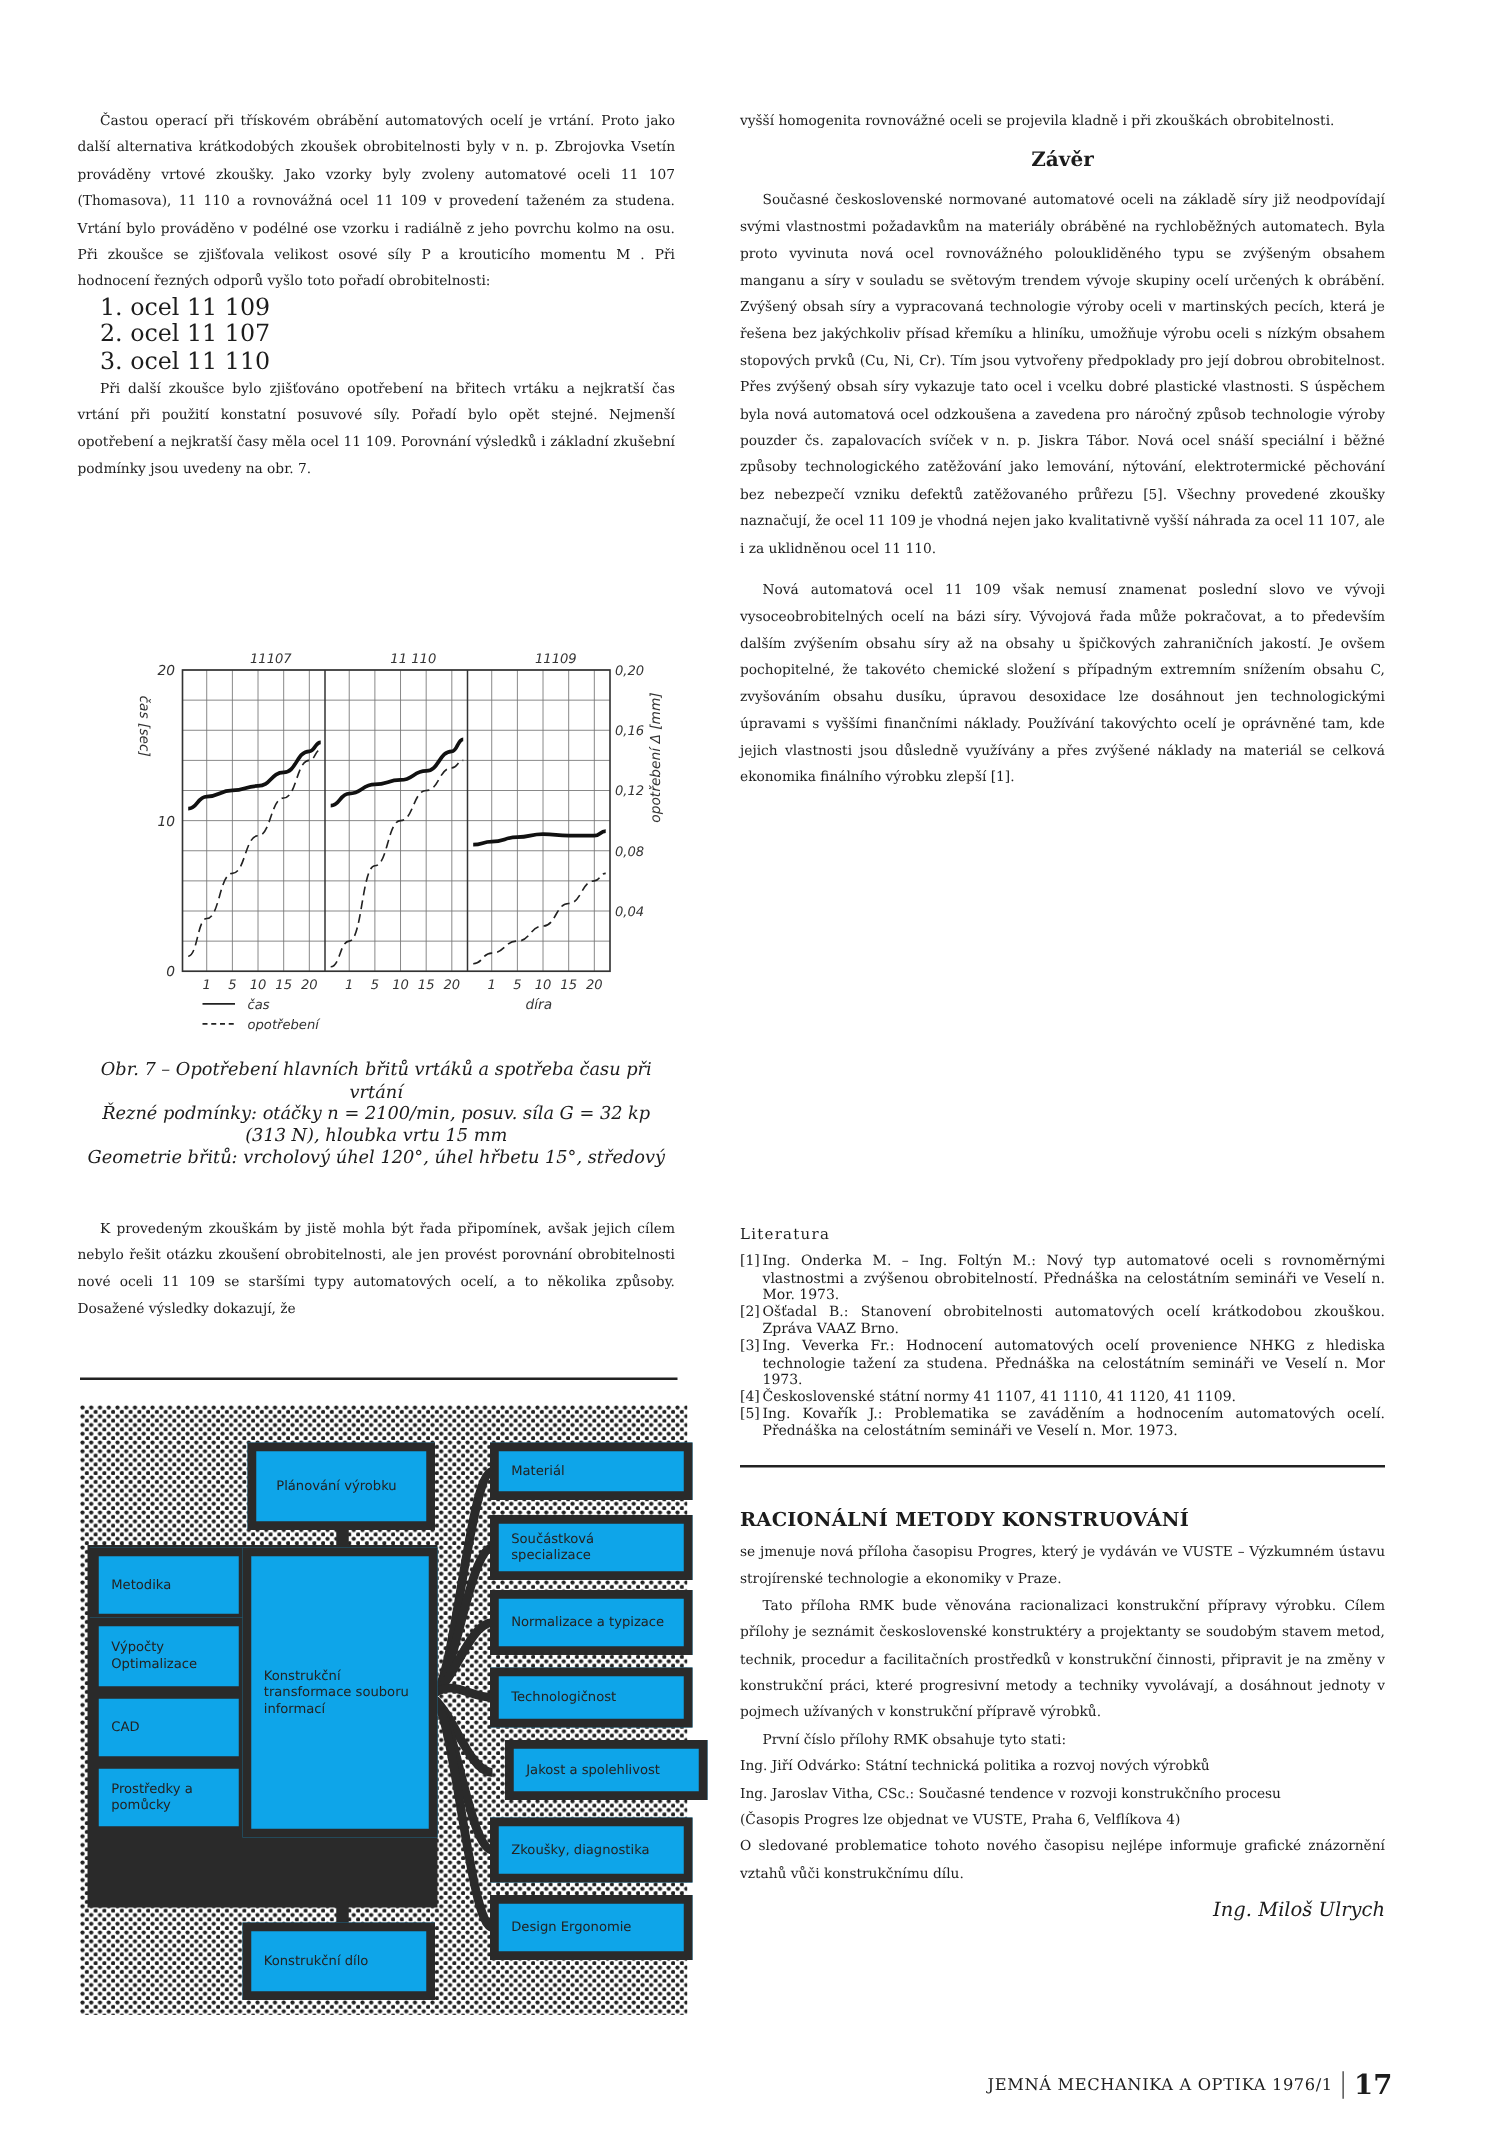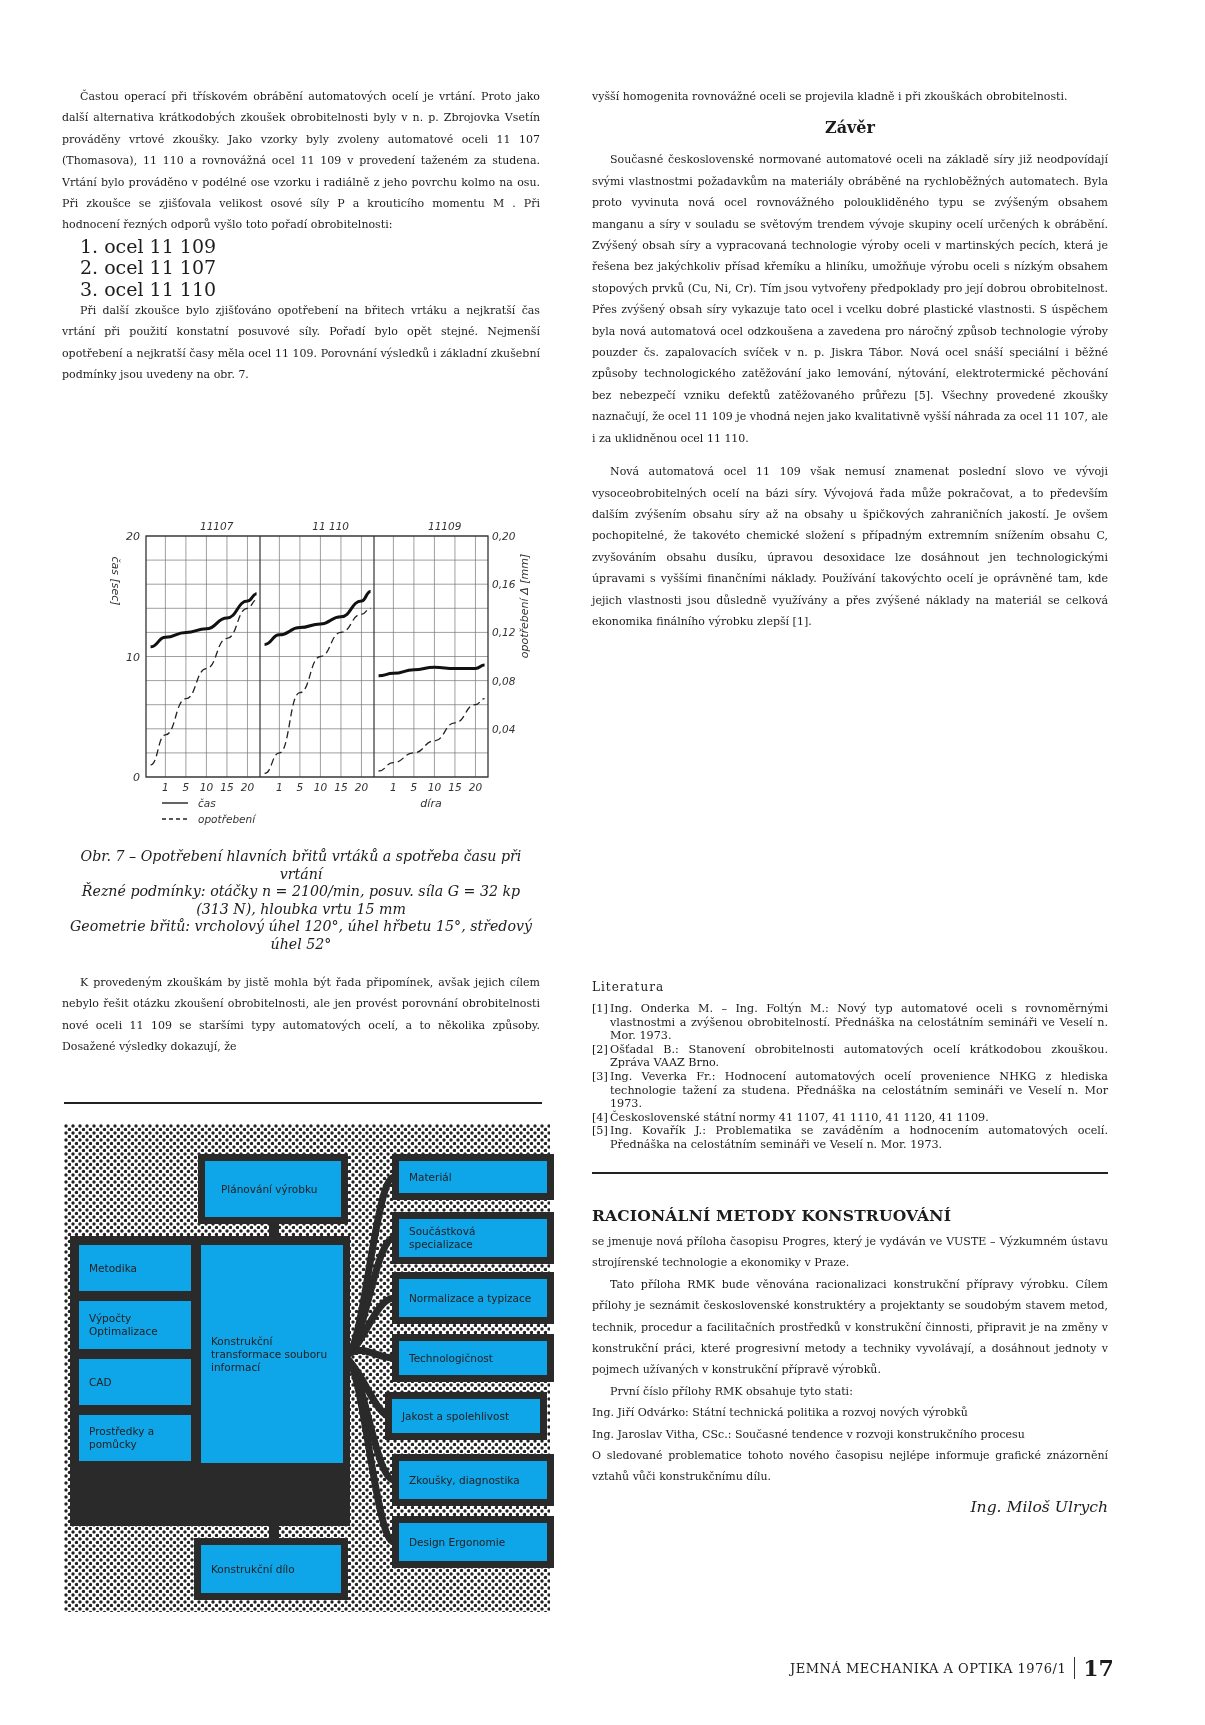--- a/index.html
+++ b/index.html
@@ -119,21 +119,20 @@
     <line x1="80" y1="314" x2="106" y2="314" stroke="#222" stroke-width="1.4" stroke-dasharray="4,3"></line>
     <text x="116" y="318" font-size="10.5">opotřebení</text>
   </svg>
 
 <div class="col lcol" style="top:848px;">
   <p class="caption">
     <span class="l">Obr. 7 – Opotřebení hlavních břitů vrtáků a spotřeba času při vrtání</span>
     <span class="l">Řezné podmínky: otáčky n = 2100/min, posuv. síla G = 32 kp</span>
     <span class="l">(313 N), hloubka vrtu 15 mm</span>
     <span class="l">Geometrie břitů: vrcholový úhel 120°, úhel hřbetu 15°, středový</span>
-    <span class="l">úhel 52°</span>
   </p>
 </div>
 
 <div class="col lcol" style="top:972px;">
   <p class="p ind">K provedeným zkouškám by jistě mohla být řada připomínek, avšak jejich cílem nebylo řešit otázku zkoušení obrobitelnosti, ale jen provést porovnání obrobitelnosti nové oceli 11 109 se staršími typy automatových ocelí, a to několika způsoby. Dosažené výsledky dokazují, že</p>
 </div>
 
 <div class="rule" style="left:64px;top:1102px;width:478px;"></div>
 
 <div id="diagram">
@@ -188,21 +187,21 @@
     </div>
   <div class="dbox" style="left:328px;top:88px;width:162px;height:52px;">
       <span>Součástková specializace</span>
     </div>
   <div class="dbox" style="left:328px;top:148px;width:162px;height:52px;">
       <span>Normalizace a typizace</span>
     </div>
   <div class="dbox" style="left:328px;top:210px;width:162px;height:48px;">
       <span>Technologičnost</span>
     </div>
-  <div class="dbox" style="left:321px;top:268px;width:162px;height:48px;">
+  <div class="dbox" style="left:340px;top:268px;width:162px;height:48px;">
       <span>Jakost a spolehlivost</span>
     </div>
   <div class="dbox" style="left:328px;top:330px;width:162px;height:52px;">
       <span>Zkoušky, diagnostika</span>
     </div>
   <div class="dbox" style="left:328px;top:392px;width:162px;height:52px;">
       <span>Design Ergonomie</span>
     </div>
 </div>
 
@@ -241,20 +240,21 @@
 
 <div class="rule" style="left:592px;top:1172px;width:516px;"></div>
 
 <div class="col rcol" style="top:1206px;">
   <h2 class="rmk">RACIONÁLNÍ METODY KONSTRUOVÁNÍ</h2>
   <p class="p">se jmenuje nová příloha časopisu Progres, který je vydáván ve VUSTE – Výzkumném ústavu strojírenské technologie a ekonomiky v Praze.</p>
   <p class="p ind">Tato příloha RMK bude věnována racionalizaci konstrukční přípravy výrobku. Cílem přílohy je seznámit československé konstruktéry a projektanty se soudobým stavem metod, technik, procedur a facilitačních prostředků v konstrukční činnosti, připravit je na změny v konstrukční práci, které progresivní metody a techniky vyvolávají, a dosáhnout jednoty v pojmech užívaných v konstrukční přípravě výrobků.</p>
   <p class="p ind">První číslo přílohy RMK obsahuje tyto stati:</p>
   <p class="p">Ing. Jiří Odvárko: Státní technická politika a rozvoj nových výrobků</p>
   <p class="p">Ing. Jaroslav Vitha, CSc.: Současné tendence v rozvoji konstrukčního procesu</p>
+  <p class="p">(Časopis Progres lze objednat ve VUSTE, Praha 6, Velflíkova 4)</p>
   <p class="p">O sledované problematice tohoto nového časopisu nejlépe informuje grafické znázornění vztahů vůči konstrukčnímu dílu.</p>
   <div class="sig">Ing. Miloš Ulrych</div>
 </div>
 
 <div class="footer">
   <span class="j">JEMNÁ MECHANIKA A OPTIKA 1976/1</span>
   <span class="bar"></span>
   <span class="pg">17</span>
 </div>
 

